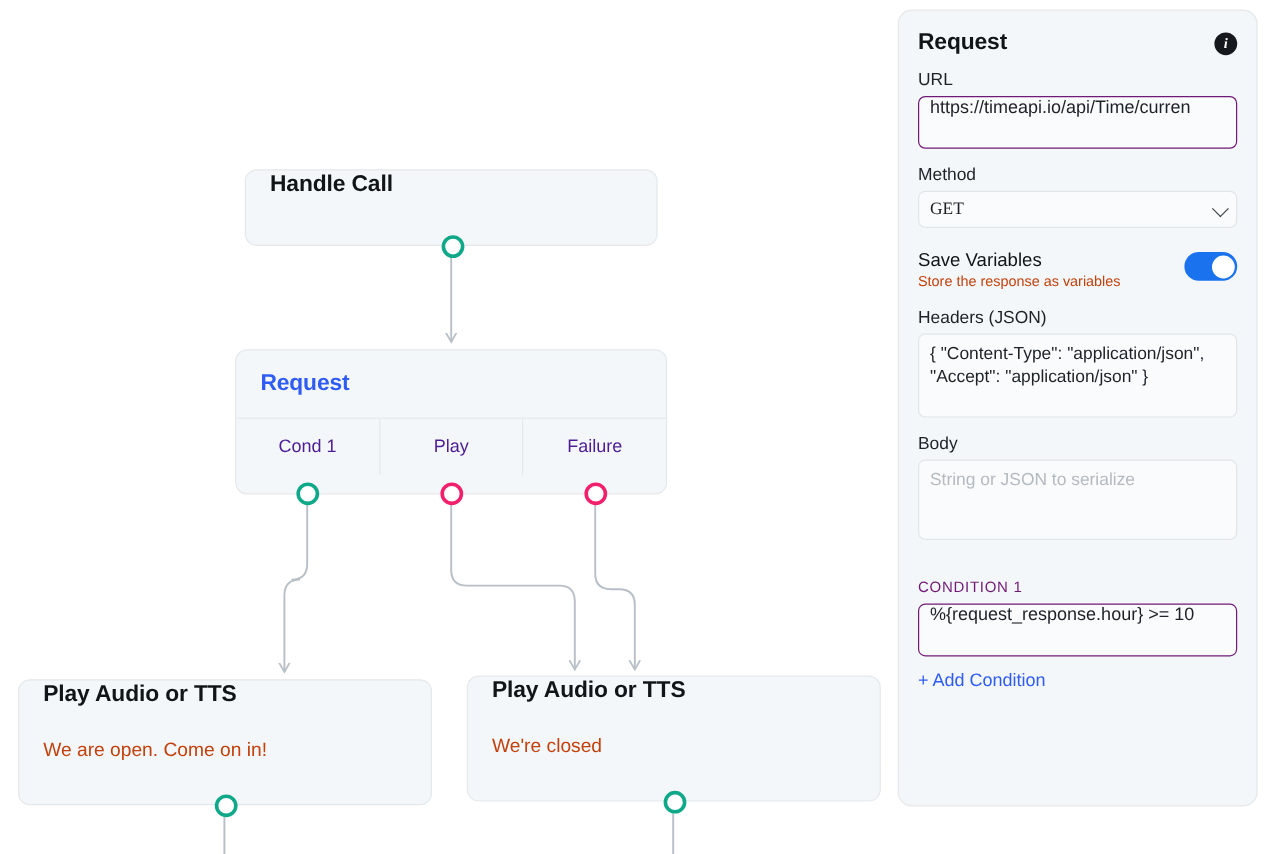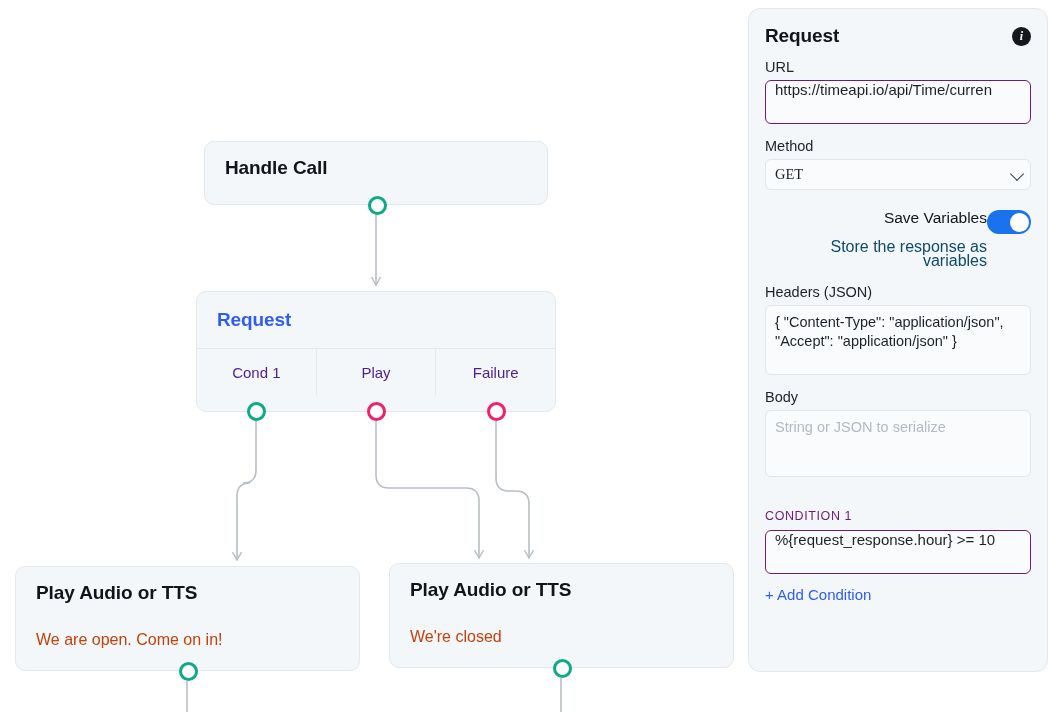--- a/index.html
+++ b/index.html
@@ -31,21 +31,21 @@
   }
 
   .node {
     position: absolute;
     background: #f4f7f9;
     border: 1px solid #e3e8ec;
     border-radius: 10px;
     box-sizing: border-box;
   }
   .node-simple {
-    padding: 14px 20px 0 20px;
+    padding: 0 20px 0 20px;
   }
   .node-title {
     font-size: 19px;
     font-weight: bold;
     color: #111418;
     letter-spacing: -0.1px;
     line-height: 24px;
   }
   .node-subtitle {
     font-size: 16px;
@@ -192,31 +192,31 @@
 
   .row-block { margin-bottom: 14px; }
 
   .toggle-row {
     display: flex;
     align-items: flex-start;
     justify-content: space-between;
     margin-top: 18px;
     margin-bottom: 16px;
   }
-  .toggle-texts { padding-top: 1px; text-align: right; }
+  .toggle-texts { padding-top: 1px; }
   .toggle-title {
     font-size: 15.5px;
     color: #111418;
     font-weight: normal;
     line-height: 18px;
   }
   .toggle-sub {
-    font-size: 16px;
-    color: #0c4a6e;
-    margin-top: 13px;
+    font-size: 12px;
+    color: #c2410c;
+    margin-top: 0;
     line-height: 14px;
   }
   .switch {
     width: 44px; height: 24px;
     border-radius: 12px;
     background: #1a72ef;
     position: relative;
     flex: 0 0 auto;
     cursor: pointer;
     margin-top: 2px;

